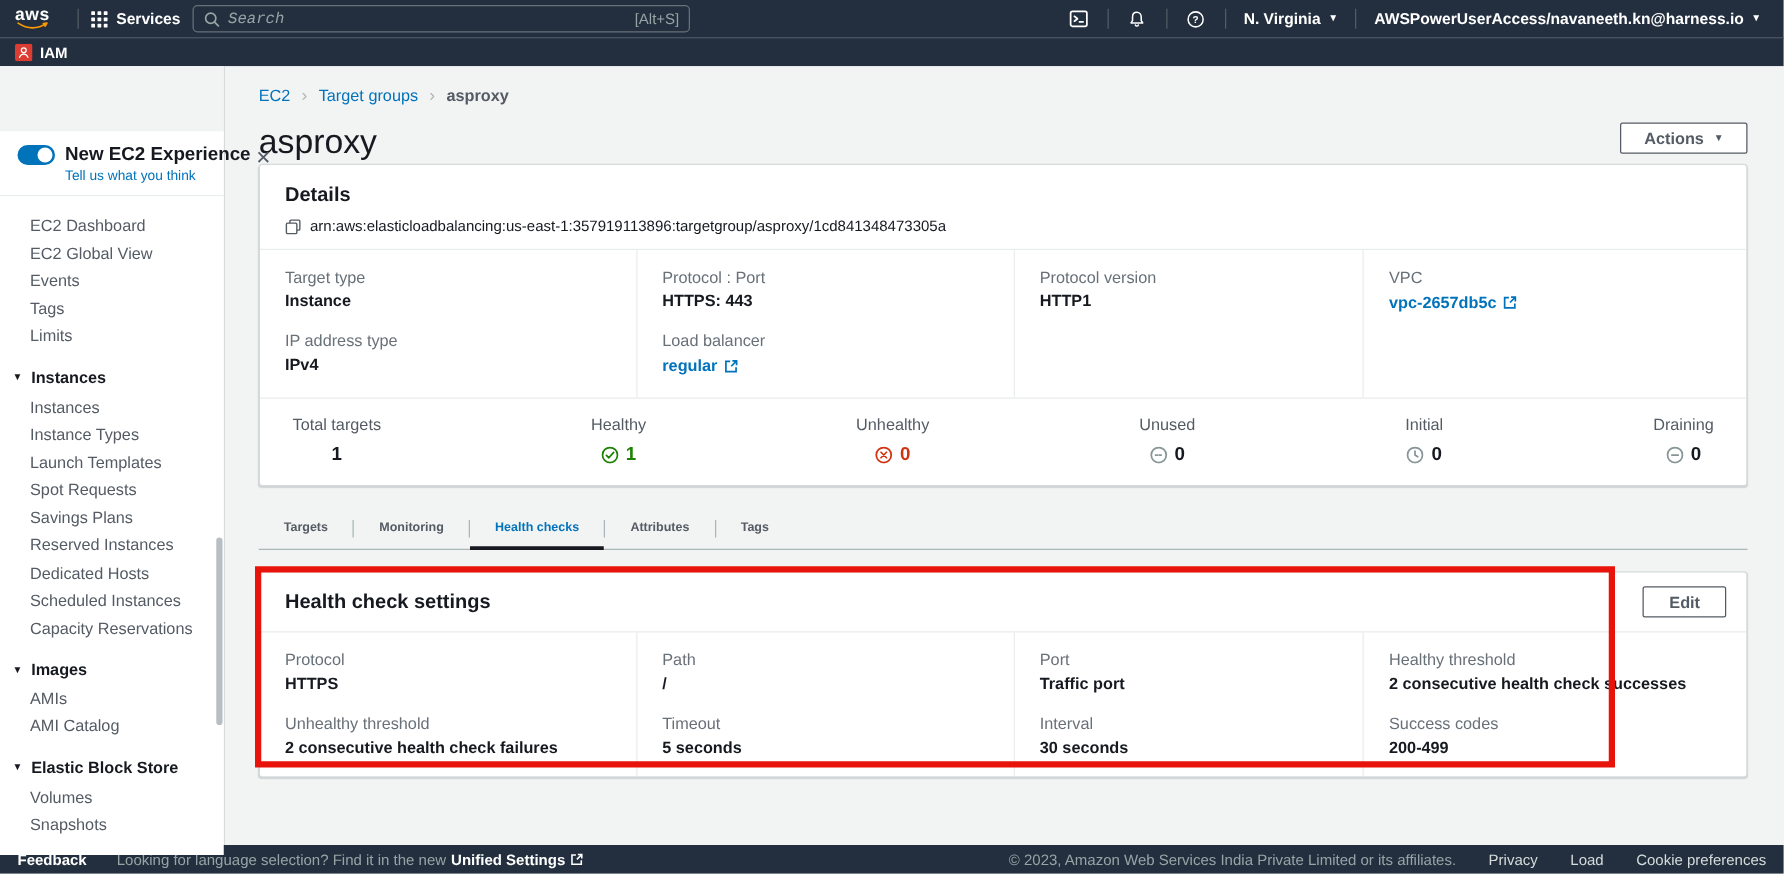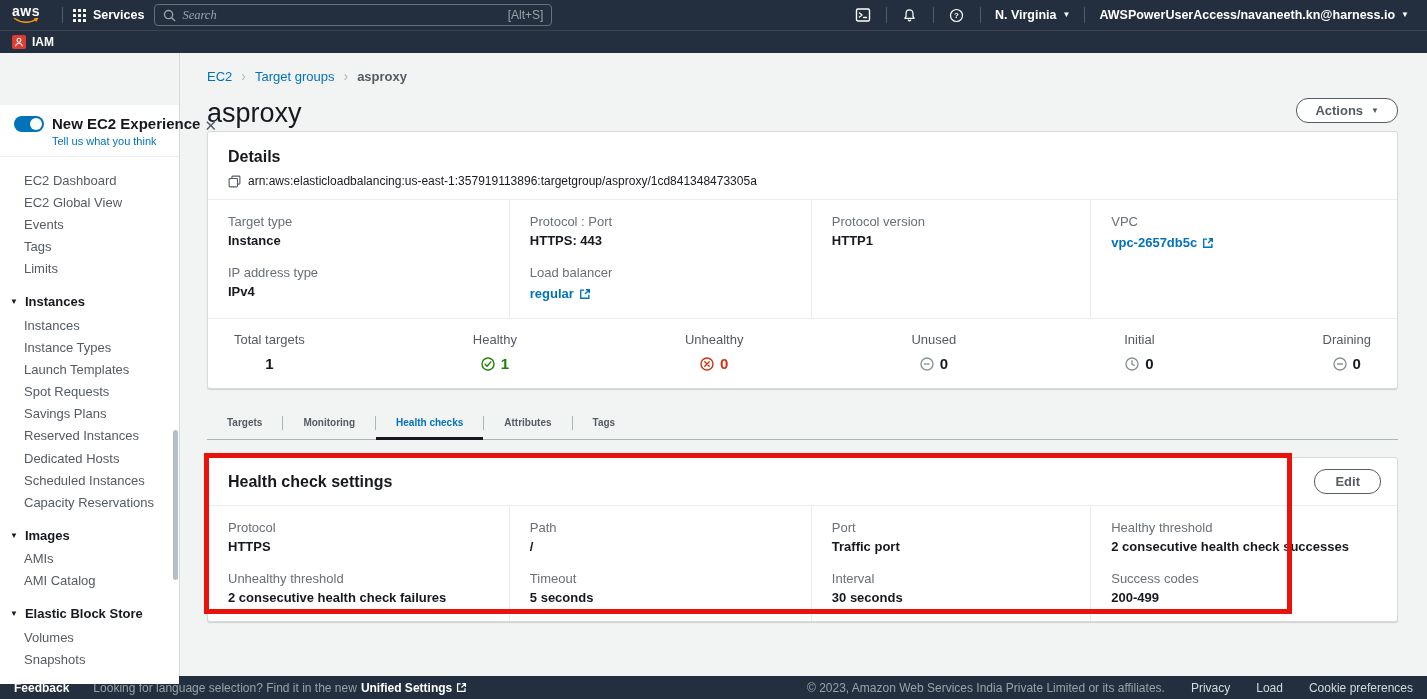--- a/index.html
+++ b/index.html
@@ -9,21 +9,21 @@
 
   
   .topnav { height:30px; background:var(--topnav-bg,#232f3e); display:flex; align-items:center; padding:0 14px 0 12px; color:#fff; font-size:13px; flex:0 0 auto; }
   .aws-logo { display:flex; flex-direction:column; align-items:center; margin-right:12px; cursor:pointer; }
   .aws-logo .aws-word { font-weight:700; font-size:14px; letter-spacing:.5px; line-height:12px; }
   .nav-sep { width:1px; height:16px; background:#545b64; margin:0 10px; }
   .services { display:flex; align-items:center; gap:7px; font-weight:700; font-size:12.5px; cursor:pointer; }
   .grid-icon { display:grid; grid-template-columns:repeat(3,3px); grid-template-rows:repeat(3,3px); gap:2px; }
   .grid-icon i { background:#fff; width:3px; height:3px; border-radius:0.5px; }
   .searchbox { width:398px; height:22px; margin-left:10px; background:#232f3e; border:1px solid #687078; border-radius:4px; display:flex; align-items:center; padding:0 8px; gap:6px; }
-  .searchbox input { flex:1; background:transparent; border:none; outline:none; color:#ffffff; font-size:12.5px; font-family:Liberation Serif, serif; }
+  .searchbox input { flex:1; background:transparent; border:none; outline:none; color:#ffffff; font-size:12.5px; font-family:Liberation Mono, monospace; }
   .searchbox input::placeholder { color:#95a5a6; font-style:italic; }
   .shortcut { color:#95a5a6; font-size:12px; }
   .topnav-right { margin-left:auto; display:flex; align-items:center; }
   .tn-icon { width:26px; height:20px; display:flex; align-items:center; justify-content:center; cursor:pointer; }
   .region, .account { display:flex; align-items:center; gap:6px; cursor:pointer; font-size:12.5px; font-weight:700; padding:0 4px; white-space:nowrap; }
   .caret { font-size:8px; line-height:1; }
   
   .favbar { height:23px; background:var(--topnav-bg,#232f3e); border-top:1px solid #3a4150; display:flex; align-items:center; padding:0 12px; flex:0 0 auto; }
   .fav-item { display:flex; align-items:center; gap:6px; color:#fff; font-size:12px; font-weight:700; cursor:pointer; }
 
@@ -48,21 +48,21 @@
 
   .main { flex:1; min-width:0; background:#f2f3f3; padding:0 29px 0 27px; overflow:hidden; }
 
   
   .breadcrumb { margin-top:15px; display:flex; align-items:center; gap:9px; font-size:13px; }
   .crumb-link { color:var(--accent,#0073bb); cursor:pointer; }
   .crumb-sep { color:#aab7b8; font-size:14px; }
   .crumb-current { color:#545b64; font-weight:700; }
   .titlerow { margin-top:14px; display:flex; align-items:flex-start; }
   .page-title { font-size:27px; font-weight:400; color:#16191f; line-height:30px; }
-  .btn { background:#fff; border:1px solid #545b64; border-radius:12px; color:#545b64; font-weight:700; font-size:13px; padding:4px 18px; cursor:pointer; display:inline-flex; align-items:center; gap:8px; font-family:inherit; }
+  .btn { background:#fff; border:1px solid #545b64; border-radius:2px; color:#545b64; font-weight:700; font-size:13px; padding:4px 18px; cursor:pointer; display:inline-flex; align-items:center; gap:8px; font-family:inherit; }
   .actions-btn { margin-left:auto; }
 
   
   .card { background:#fff; border:1px solid #d5dbdb; border-radius:3px; box-shadow:0 1px 1px 0 rgba(0,28,36,.15); }
   .card-header { padding:15px 20px 11px; display:flex; align-items:flex-start; }
   .card-title { font-size:16px; font-weight:700; color:#16191f; line-height:20px; }
   .arn-row { display:flex; align-items:center; gap:7px; margin-top:7px; font-size:12px; color:#16191f; }
   .copy-ic { cursor:pointer; display:flex; }
   .hline { border-top:1px solid #eaeded; }
   .cols { display:flex; }

